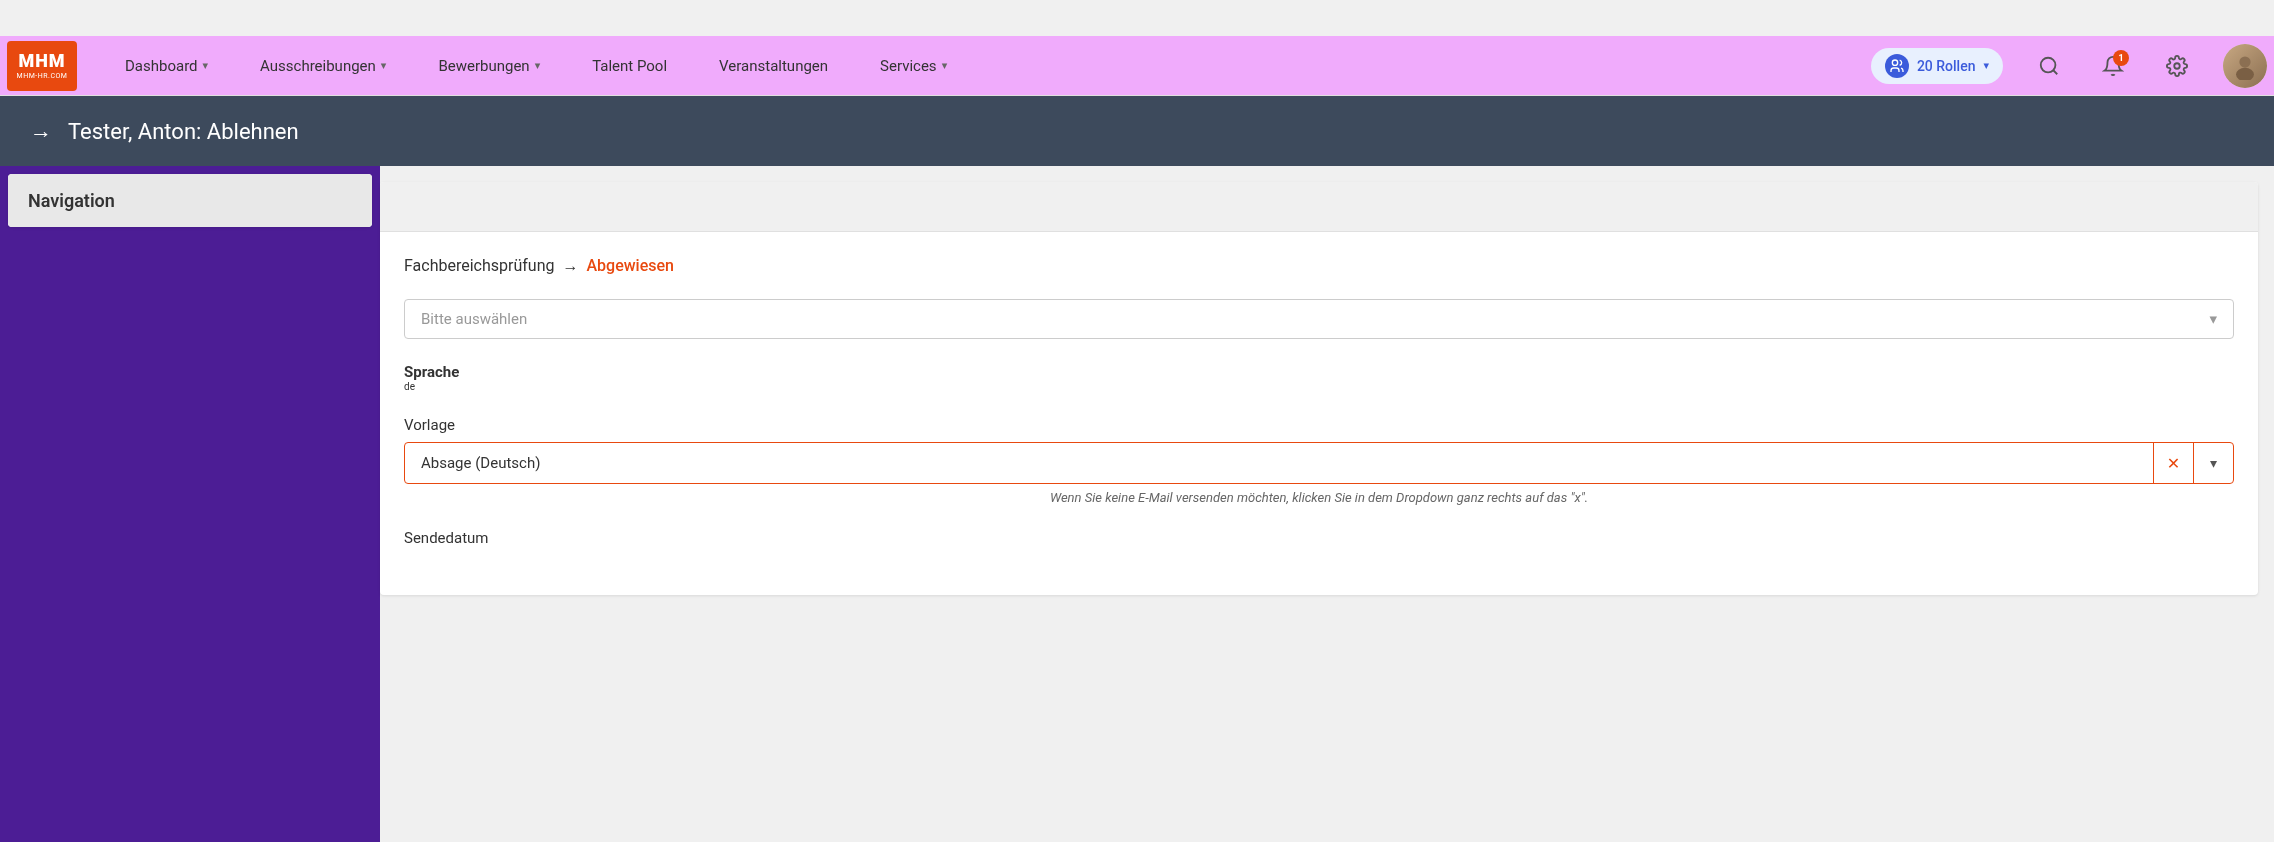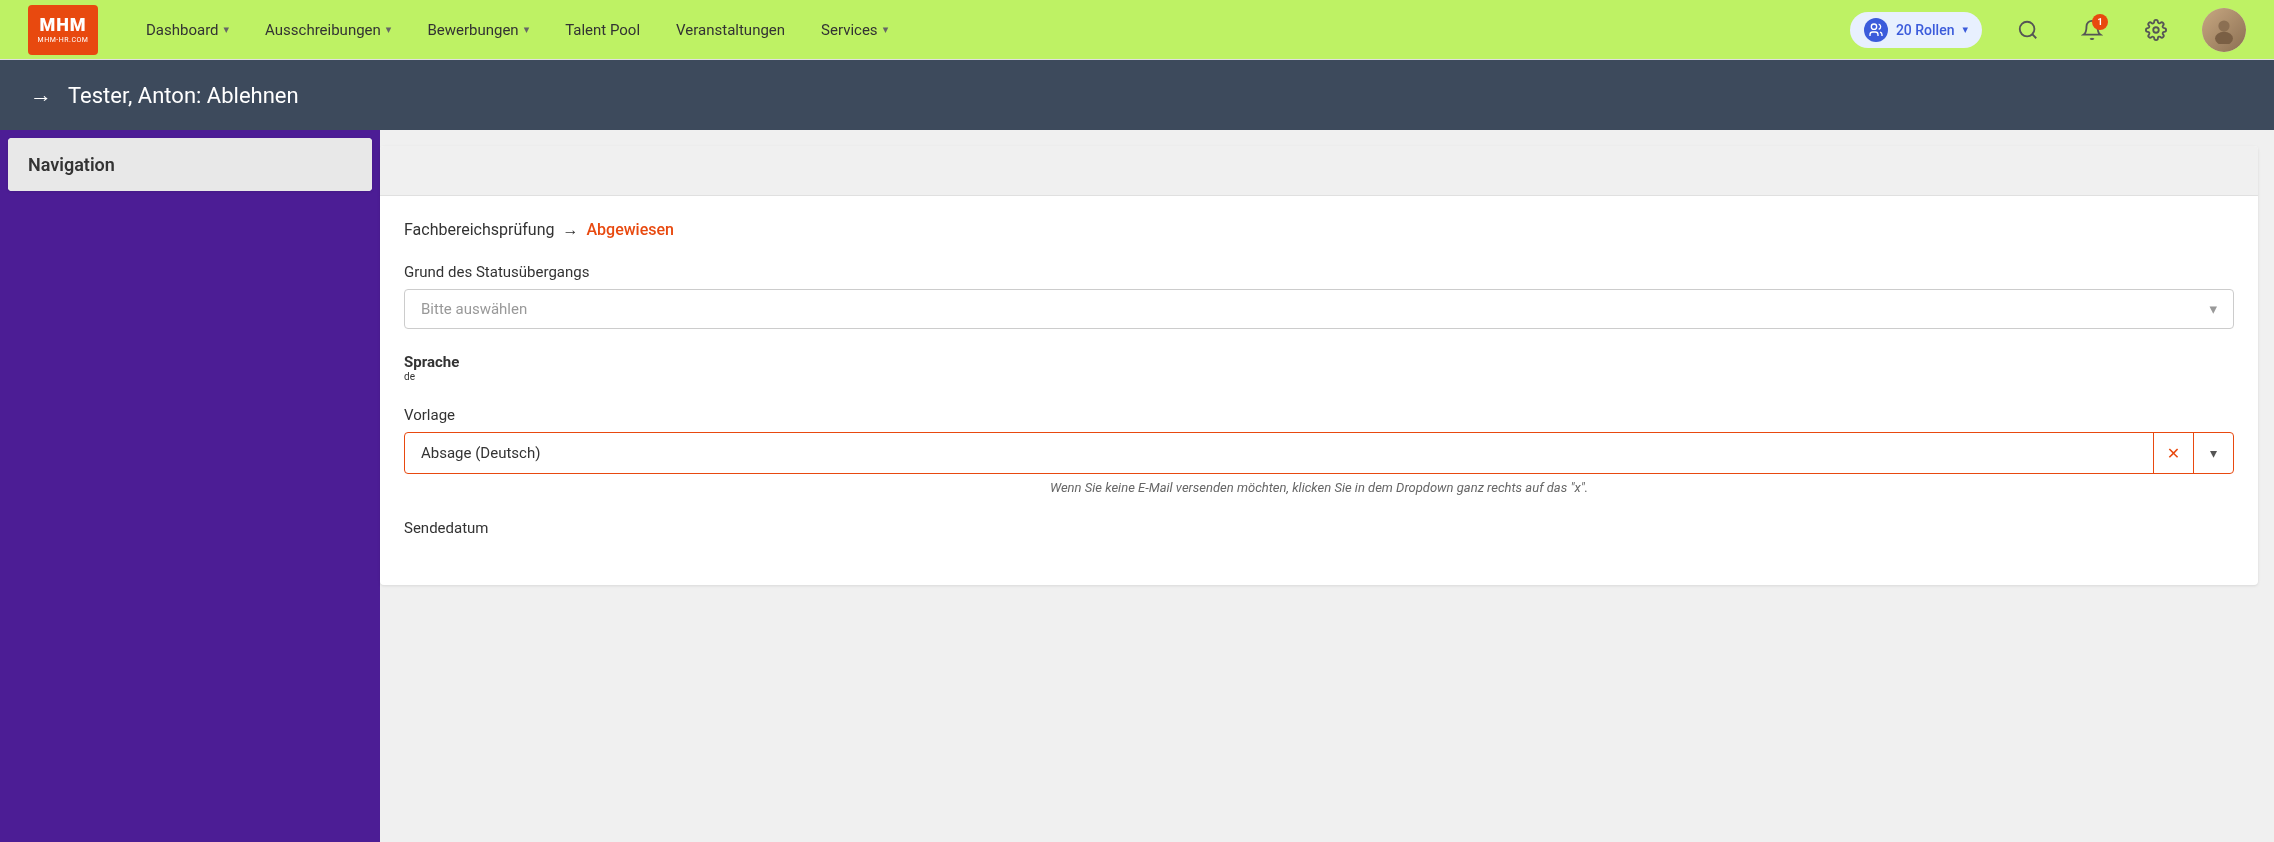--- a/index.html
+++ b/index.html
@@ -2,25 +2,26 @@
 <html><head>
   <meta charset="utf-8">
   <style>
     * { box-sizing: border-box; margin: 0; padding: 0; }
     body { font-family: -apple-system, BlinkMacSystemFont, 'Segoe UI', Roboto, sans-serif; background: #f0f0f0; }
 
     
     .top-nav {
       display: flex;
       align-items: center;
-      background: #bef264;
+      background: #f0abfc;
       height: 60px;
-      padding: 0 28px;
+      padding: 0 7px;
       border-bottom: 1px solid #e0e0e0;
       gap: 0;
+      margin-top: 36px;
     }
     .logo-box {
       width: 70px;
       height: 50px;
       background: #e8490f;
       border-radius: 4px;
       display: flex;
       flex-direction: column;
       align-items: center;
       justify-content: center;
@@ -36,21 +37,21 @@
     }
     .logo-sub {
       color: #fff;
       font-size: 7px;
       letter-spacing: 0.5px;
       margin-top: 2px;
     }
     .nav-items {
       display: flex;
       align-items: center;
-      gap: 0;
+      gap: 16px;
       flex: 1;
     }
     .nav-item {
       display: flex;
       align-items: center;
       gap: 5px;
       padding: 8px 18px;
       font-size: 15px;
       color: #333;
       cursor: pointer;
@@ -399,21 +400,20 @@
       <div class="content-card-header"></div>
       <div class="content-card-body">
 
         <div class="breadcrumb">
           <span class="breadcrumb-text">Fachbereichsprüfung</span>
           <span class="breadcrumb-arrow">→</span>
           <span class="breadcrumb-status">Abgewiesen</span>
         </div>
 
         <div class="form-group">
-          <label class="form-label">Grund des Statusübergangs</label>
           <div class="select-box">
             <span>Bitte auswählen</span>
             <span>▾</span>
           </div>
         </div>
 
         <div class="form-group">
           <label class="form-label-bold">Sprache</label>
           <div class="form-value">de</div>
         </div>

